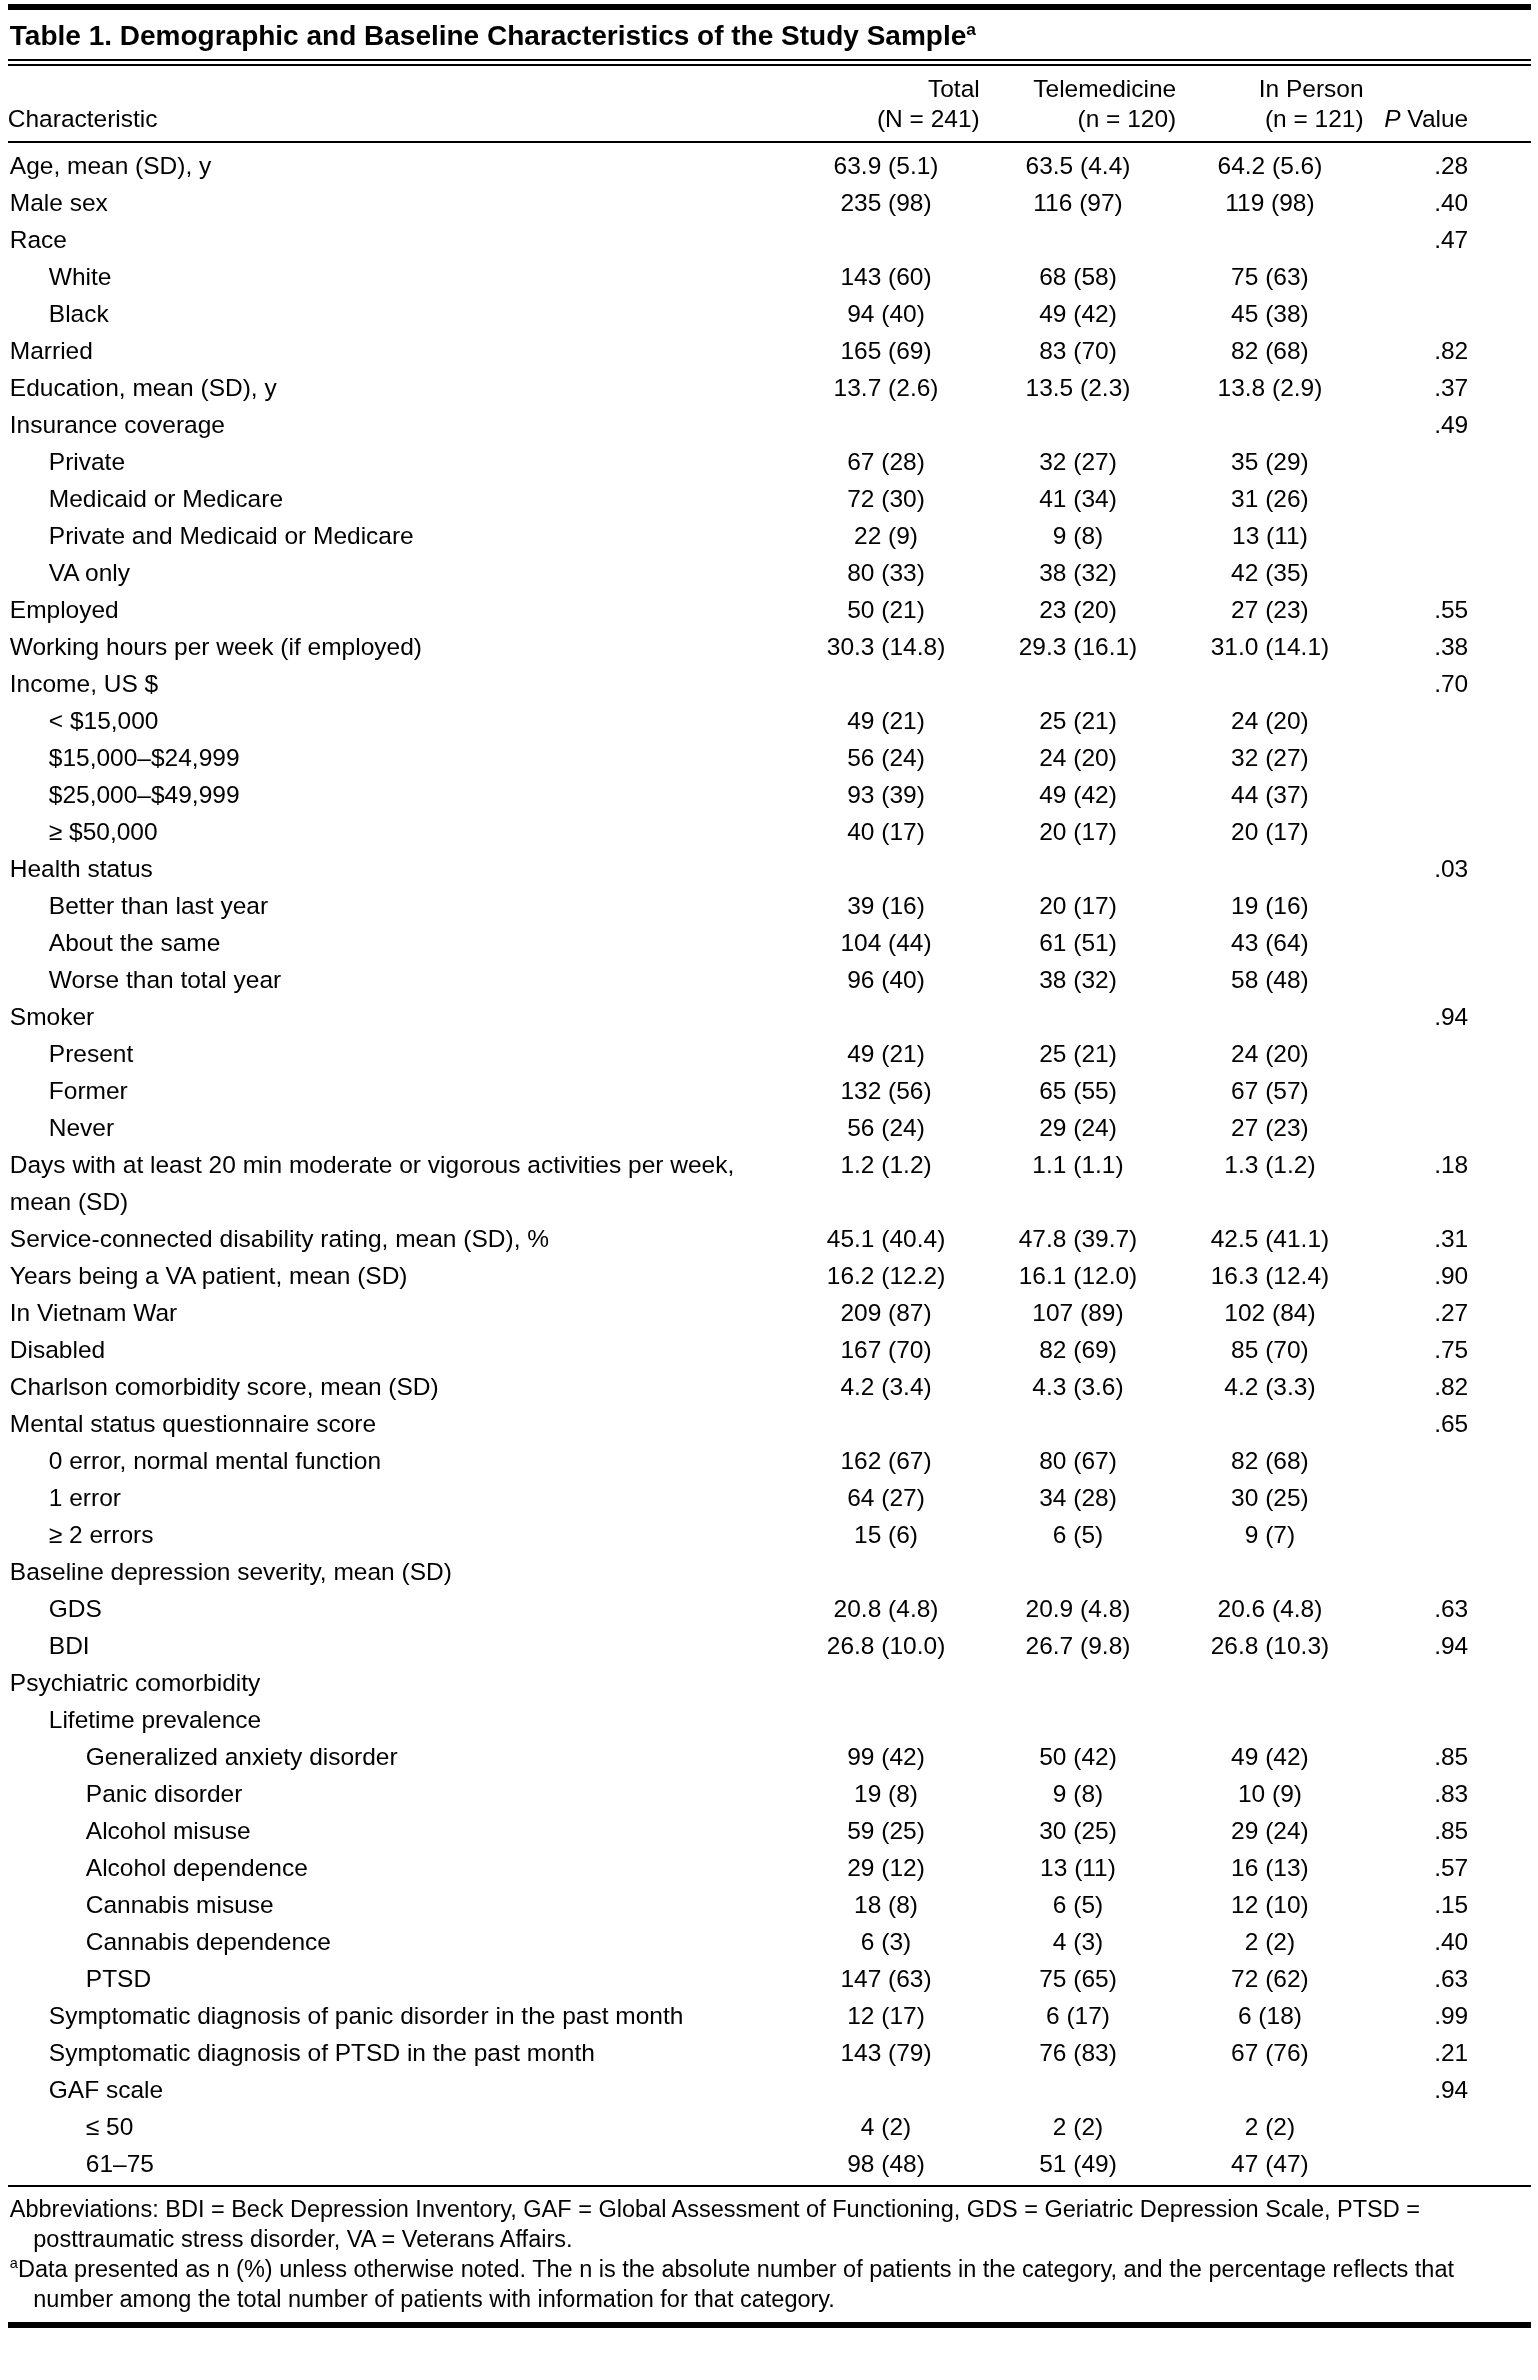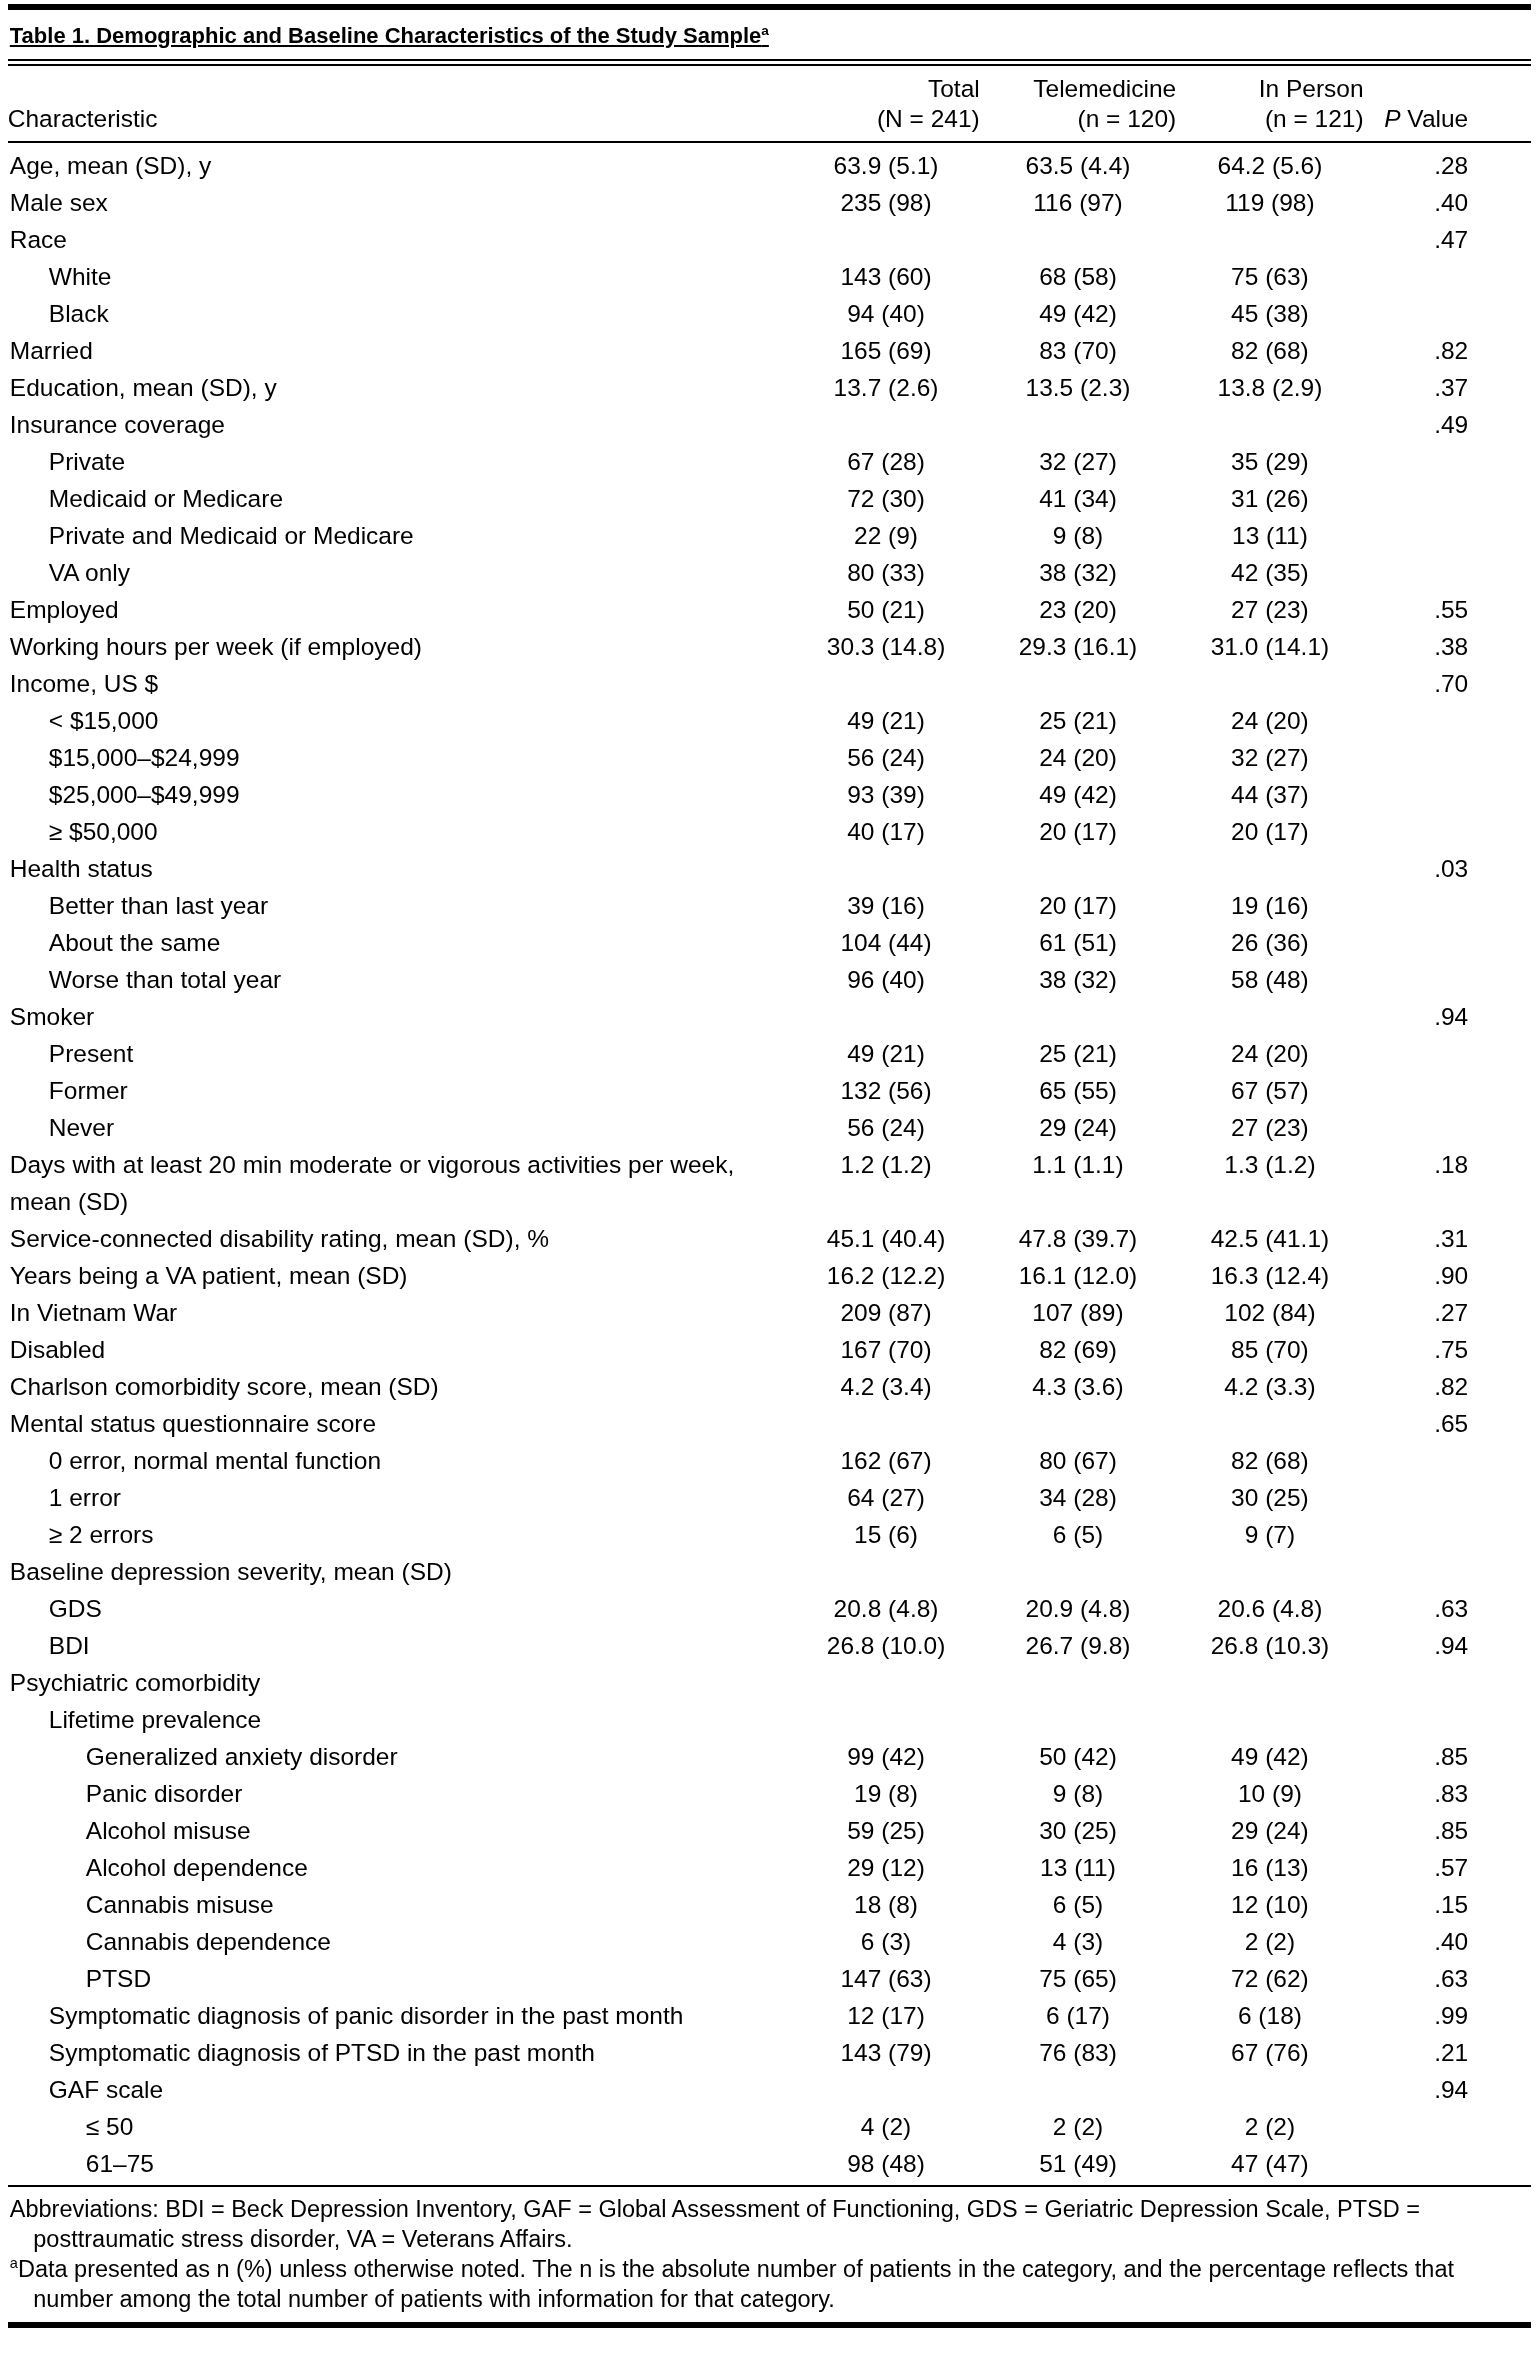--- a/index.html
+++ b/index.html
@@ -4,22 +4,22 @@
 <style>
   html, body { margin: 0; padding: 0; background: #ffffff; }
   body { font-family: "Liberation Sans", "DejaVu Sans", sans-serif; color: #000; }
   .page {
     width: 1539px; height: 2381px; box-sizing: border-box;
     padding: 3.9px 7.8px 0 7.8px; overflow: hidden; background: #fff;
   }
   .top-rule { border-top: 6.9px solid #000; }
   .bottom-rule { border-top: 6.9px solid #000; margin-top: 5.9px; }
   .title {
-    font-size: 22px; font-weight: bold; line-height: 33px;
-    padding: 8.8px 2px 7.8px 2px; letter-spacing: 0px; text-decoration: underline;
+    font-size: 28px; font-weight: bold; line-height: 33px;
+    padding: 8.8px 2px 7.8px 2px; letter-spacing: 0px;
   }
   sup { font-size: 62%; vertical-align: super; line-height: 0; }
   .double-rule { height: 2.9px; border-top: 2px solid #000; border-bottom: 2px solid #000; }
 
   table.chars {
     width: 100%; border-collapse: collapse; table-layout: fixed;
     font-size: 24.5px; margin-top: 2px;
   }
   col.c-label    { width: 51.5%; }
   col.c-total    { width: 12.3%; }
@@ -231,21 +231,21 @@
           <td class="lbl indent-1">Better than last year</td>
           <td class="num">39 (16)</td>
           <td class="num">20 (17)</td>
           <td class="num">19 (16)</td>
           <td class="pcol"></td>
         </tr>
         <tr>
           <td class="lbl indent-1">About the same</td>
           <td class="num">104 (44)</td>
           <td class="num">61 (51)</td>
-          <td class="num">26 (36)</td>
+          <td class="num">43 (64)</td>
           <td class="pcol"></td>
         </tr>
         <tr>
           <td class="lbl indent-1">Worse than total year</td>
           <td class="num">96 (40)</td>
           <td class="num">38 (32)</td>
           <td class="num">58 (48)</td>
           <td class="pcol"></td>
         </tr>
         <tr>

